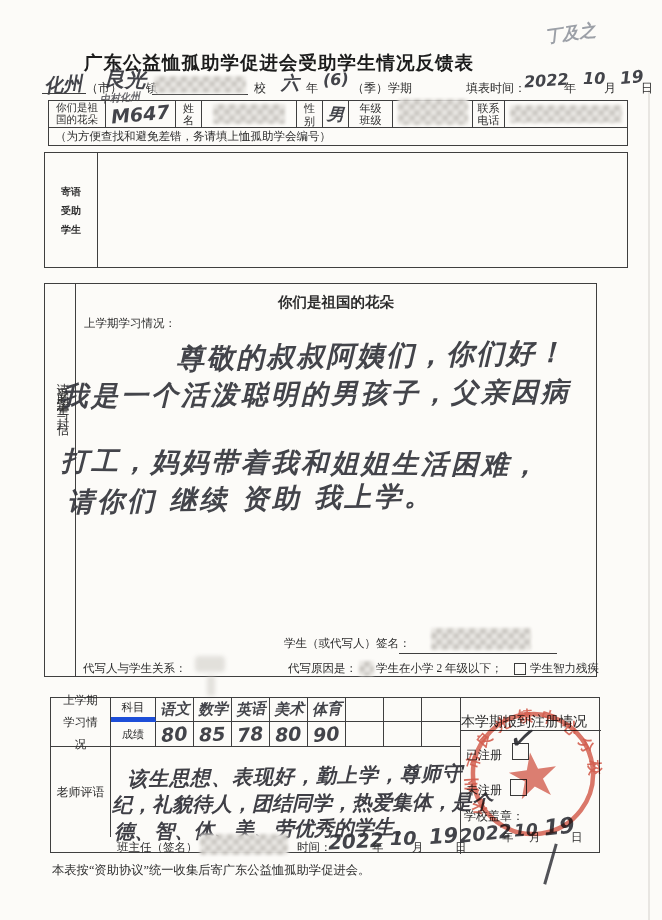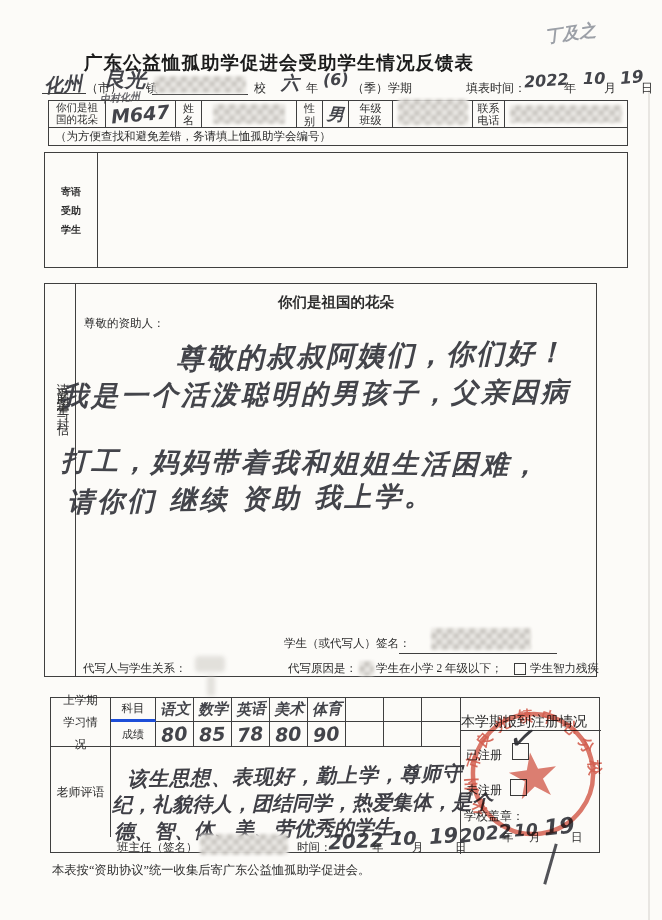--- a/index.html
+++ b/index.html
@@ -97,21 +97,21 @@
   <div class="abs bordered" style="left:44px;top:152px;width:584px;height:116px;display:flex;">
     <div style="width:53px;border-right:1px solid #3f3f3f;box-sizing:border-box;display:flex;align-items:center;justify-content:center;">
       <div style="width:28px;font-size:10px;font-weight:700;line-height:19px;word-break:break-all;text-align:center;">寄语受助学生</div>
     </div>
   </div>
 
   <div class="abs bordered" style="left:44px;top:283px;width:553px;height:394px;">
     <div style="position:absolute;left:0;top:0;width:31px;height:100%;border-right:1px solid #3f3f3f;box-sizing:border-box;"></div>
     <div class="vtext" style="position:absolute;left:9px;top:89px;font-size:12.5px;letter-spacing:5px;">请受助学生写一封信</div>
     <div style="position:absolute;left:31px;right:0;top:9px;text-align:center;font-size:14.5px;font-weight:700;">你们是祖国的花朵</div>
-    <div class="p" style="position:absolute;left:39px;top:32px;font-size:11.5px;">尊敬的资助人：</div>
+    <div class="p" style="position:absolute;left:39px;top:32px;font-size:11.5px;">上学期学习情况：</div>
 
     <div class="hw" style="position:absolute;left:131px;top:53px;font-size:28px;letter-spacing:2px;transform:rotate(-1deg);">尊敬的叔叔阿姨们，你们好！</div>
     <div class="hw" style="position:absolute;left:16px;top:92px;font-size:27px;letter-spacing:3px;transform:rotate(-.5deg);">我是一个活泼聪明的男孩子，父亲因病</div>
     <div class="hw" style="position:absolute;left:16px;top:161px;font-size:27px;letter-spacing:3px;transform:rotate(.5deg);">打工，妈妈带着我和姐姐生活困难，</div>
     <div class="hw" style="position:absolute;left:22px;top:197px;font-size:27px;letter-spacing:3px;transform:rotate(-1deg);">请你们 继续 资助 我上学。</div>
 
     <div class="p" style="position:absolute;left:239px;top:352px;font-size:11.5px;">学生（或代写人）签名：</div>
     <div class="blank" style="position:absolute;left:354px;top:368px;width:158px;height:1px;"></div>
     <div class="blur" style="position:absolute;left:386px;top:344px;width:100px;height:22px;"></div>
 
@@ -128,21 +128,21 @@
 
   <div class="abs bordered" style="left:50px;top:697px;width:550px;height:156px;">
 
     <div style="position:absolute;left:0;top:0;width:410px;height:156px;border-right:1px solid #3f3f3f;box-sizing:border-box;">
       <div style="display:flex;height:49px;">
         <div class="c" style="width:60px;border-bottom:1px solid #3f3f3f;">
           <div style="width:42px;font-size:11.5px;line-height:22px;word-break:break-all;">上学期学习情况</div>
         </div>
         <div style="flex:1;">
           <div style="display:flex;height:24px;">
-            <div class="c" style="width:45px;border-bottom:3px solid #1d4ed8;">
+            <div class="c" style="width:45px;border-bottom:5px solid #1d4ed8;">
               <span style="font-size:11.5px;">科目</span>
             </div>
             <div class="c" style="width:38px;border-bottom:1px solid #3f3f3f;">
                 <span class="hw" style="font-size:15px;transform:rotate(-3deg);">语文</span>
               </div>
             <div class="c" style="width:38px;border-bottom:1px solid #3f3f3f;">
                 <span class="hw" style="font-size:15px;transform:rotate(-2deg);">数学</span>
               </div>
             <div class="c" style="width:38px;border-bottom:1px solid #3f3f3f;">
                 <span class="hw" style="font-size:15px;transform:rotate(-4deg);">英语</span>

